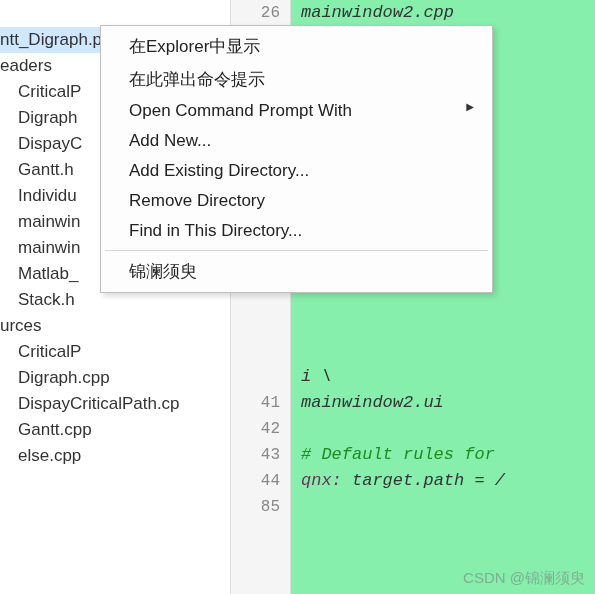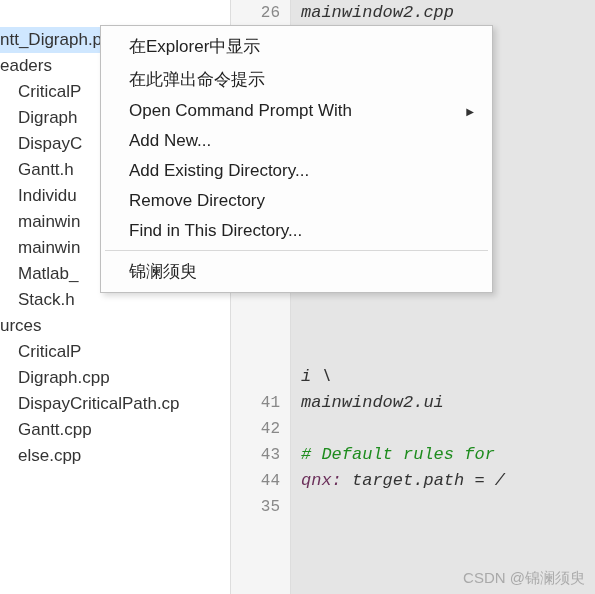--- a/index.html
+++ b/index.html
@@ -46,21 +46,21 @@
   .tree-leaf-under-sources {
     padding-left: 18px;
     font-size: 17px;
   }
   .code-area {
     position: absolute;
     left: 231px;
     top: 0;
     right: 0;
     height: 100%;
-    background: #e5e5e5;
+    background: #86efac;
     font-family: Consolas, "Courier New", monospace;
     font-size: 17px;
   }
   .gutter {
     position: absolute;
     left: 0;
     top: 0;
     width: 60px;
     height: 100%;
     background: #f5f5f5;
@@ -98,21 +98,21 @@
     border: 1px solid #bfbfbf;
     box-shadow: 3px 3px 6px rgba(0,0,0,0.15);
     padding: 4px 0;
     font-size: 17px;
   }
   .menu-item {
     padding: 5px 18px 5px 28px;
     color: #222;
     display: flex;
     justify-content: space-between;
-    align-items: center;
+    align-items: flex-start;
   }
   .menu-item.highlight {
     background: #91c9f7;
   }
   .menu-sep {
     border-top: 1px solid #d8d8d8;
     margin: 4px 4px;
   }
   .submenu-arrow {
     font-size: 10px;
@@ -178,21 +178,21 @@
       <div class="gutter-line"></div>
       <div class="gutter-line"></div>
       <div class="gutter-line"></div>
       <div class="gutter-line"></div>
       <div class="gutter-line"></div>
       <div class="gutter-line"></div>
       <div class="gutter-line">41</div>
       <div class="gutter-line">42</div>
       <div class="gutter-line">43</div>
       <div class="gutter-line">44</div>
-      <div class="gutter-line">35</div>
+      <div class="gutter-line">85</div>
     </div>
   <div class="code-lines" id="code-lines">
       <div class="code-line">mainwindow2.cpp</div>
       <div class="code-line"></div>
       <div class="code-line"></div>
       <div class="code-line">.h \</div>
       <div class="code-line"></div>
       <div class="code-line">alPa</div>
       <div class="code-line"></div>
       <div class="code-line">.h \</div>

